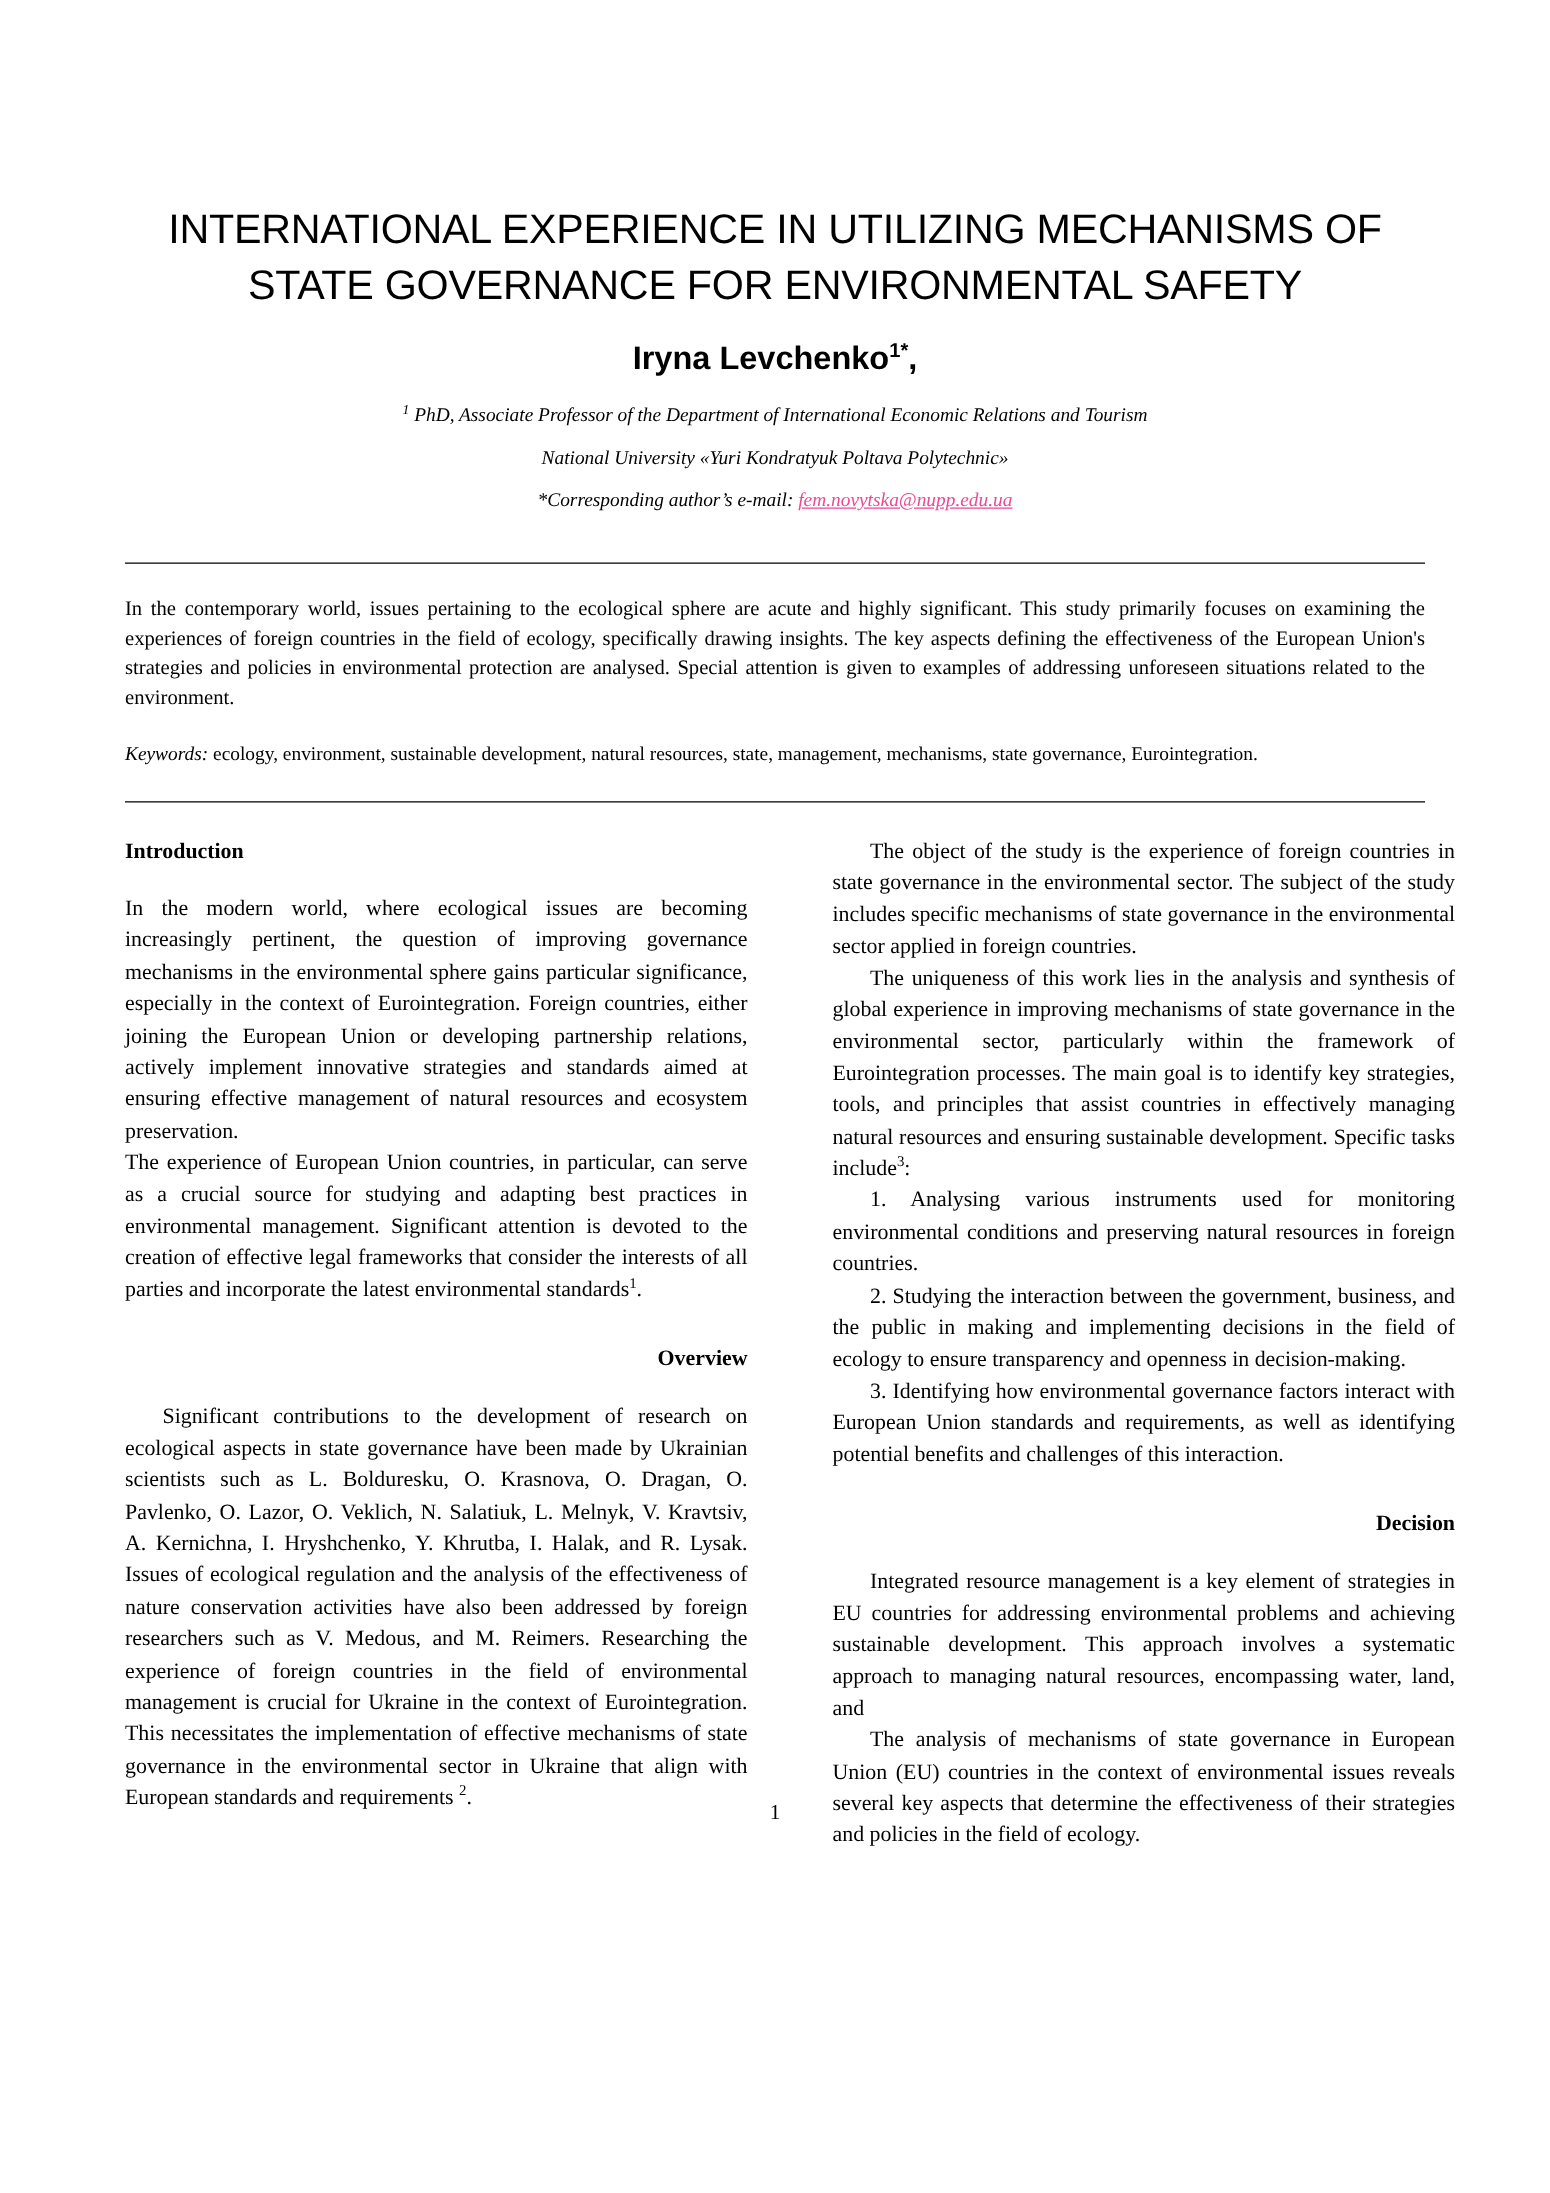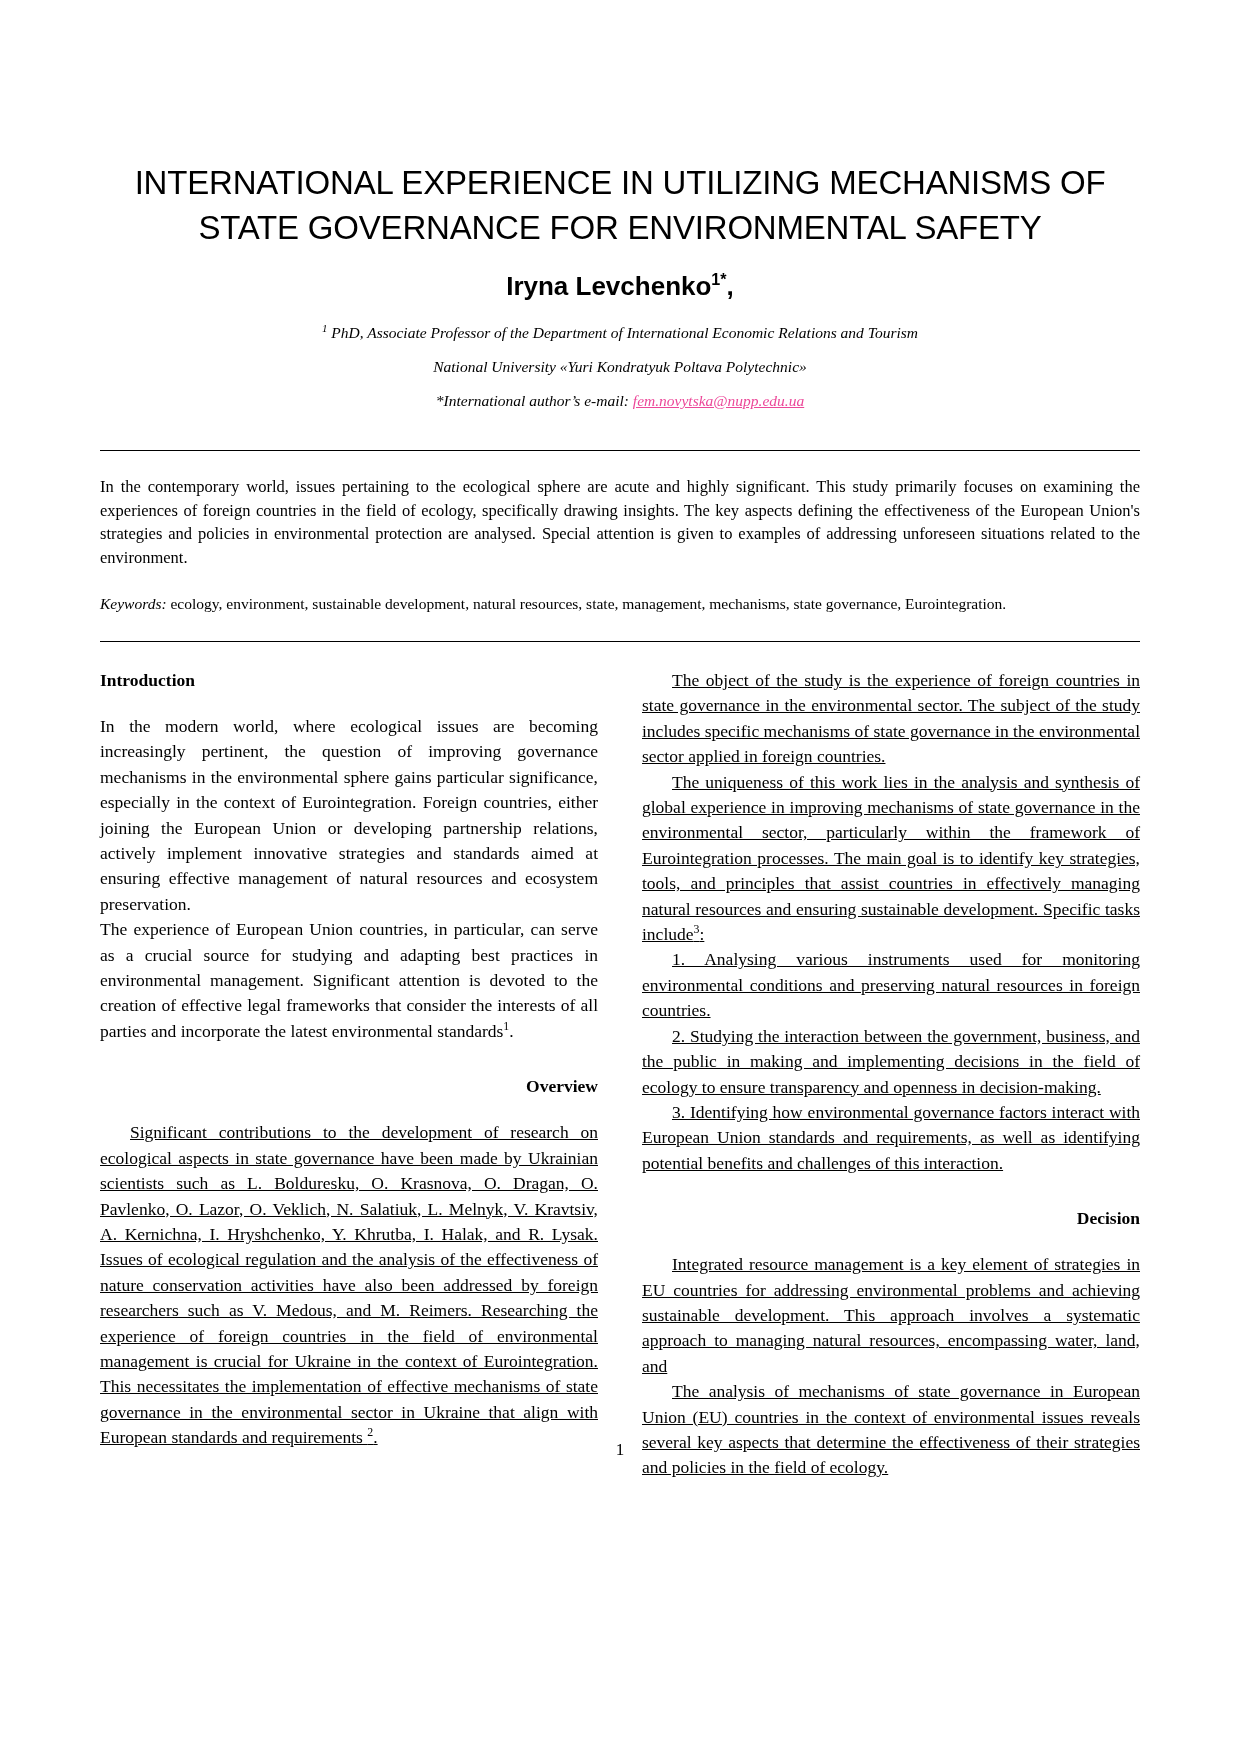--- a/index.html
+++ b/index.html
@@ -99,41 +99,41 @@
     line-height: 22px;
     margin: 24px 0 0 0;
   }
   .keywords .kw-label { font-style: italic; }
 
   
   .columns {
     display: flex;
     flex-direction: row;
     margin-top: 26px;
-    gap: 44px;
+    gap: 68px;
   }
   .col {
     width: 498px;
     flex: 0 0 498px;
   }
   .sec-head {
     font-weight: bold;
     font-size: 17.5px;
     line-height: 24px;
     margin: 0 0 22px 0;
   }
   .sec-head.spaced { margin-top: 30px; text-align: right; }
   p.body {
     text-align: justify;
     font-size: 17.5px;
     line-height: 25.4px;
     margin: 0;
     hyphens: none;
   }
-  p.body.indent { text-indent: 30px; text-decoration: underline; }
+  p.body.indent { text-indent: 30px; }
   p.body sup {
     font-size: 0.68em;
     vertical-align: super;
     line-height: 0;
   }
 
   
   .page-number {
     position: absolute;
     left: 0;
@@ -156,21 +156,21 @@
 
   <div class="affil">
     <sup>1</sup><span> PhD, Associate Professor of the Department of International Economic Relations and Tourism</span>
   </div>
 
   <div class="affil second">
     <span>National University «Yuri Kondratyuk Poltava Polytechnic»</span>
   </div>
 
   <div class="affil email">
-    <span>*International author’s e-mail: </span><a class="email-link" href="#">fem.novytska@nupp.edu.ua</a>
+    <span>*Corresponding author’s e-mail: </span><a class="email-link" href="#">fem.novytska@nupp.edu.ua</a>
   </div>
 
   <hr class="hr">
 
 
   <p class="abstract-body">In the contemporary world, issues pertaining to the ecological sphere are acute and highly significant. This study primarily focuses on examining the experiences of foreign countries in the field of ecology, specifically drawing insights. The key aspects defining the effectiveness of the European Union's strategies and policies in environmental protection are analysed. Special attention is given to examples of addressing unforeseen situations related to the environment.</p>
 
   <p class="keywords">
     <span class="kw-label">Keywords:</span><span> ecology, environment, sustainable development, natural resources, state, management, mechanisms, state governance, Eurointegration.</span>
   </p>

